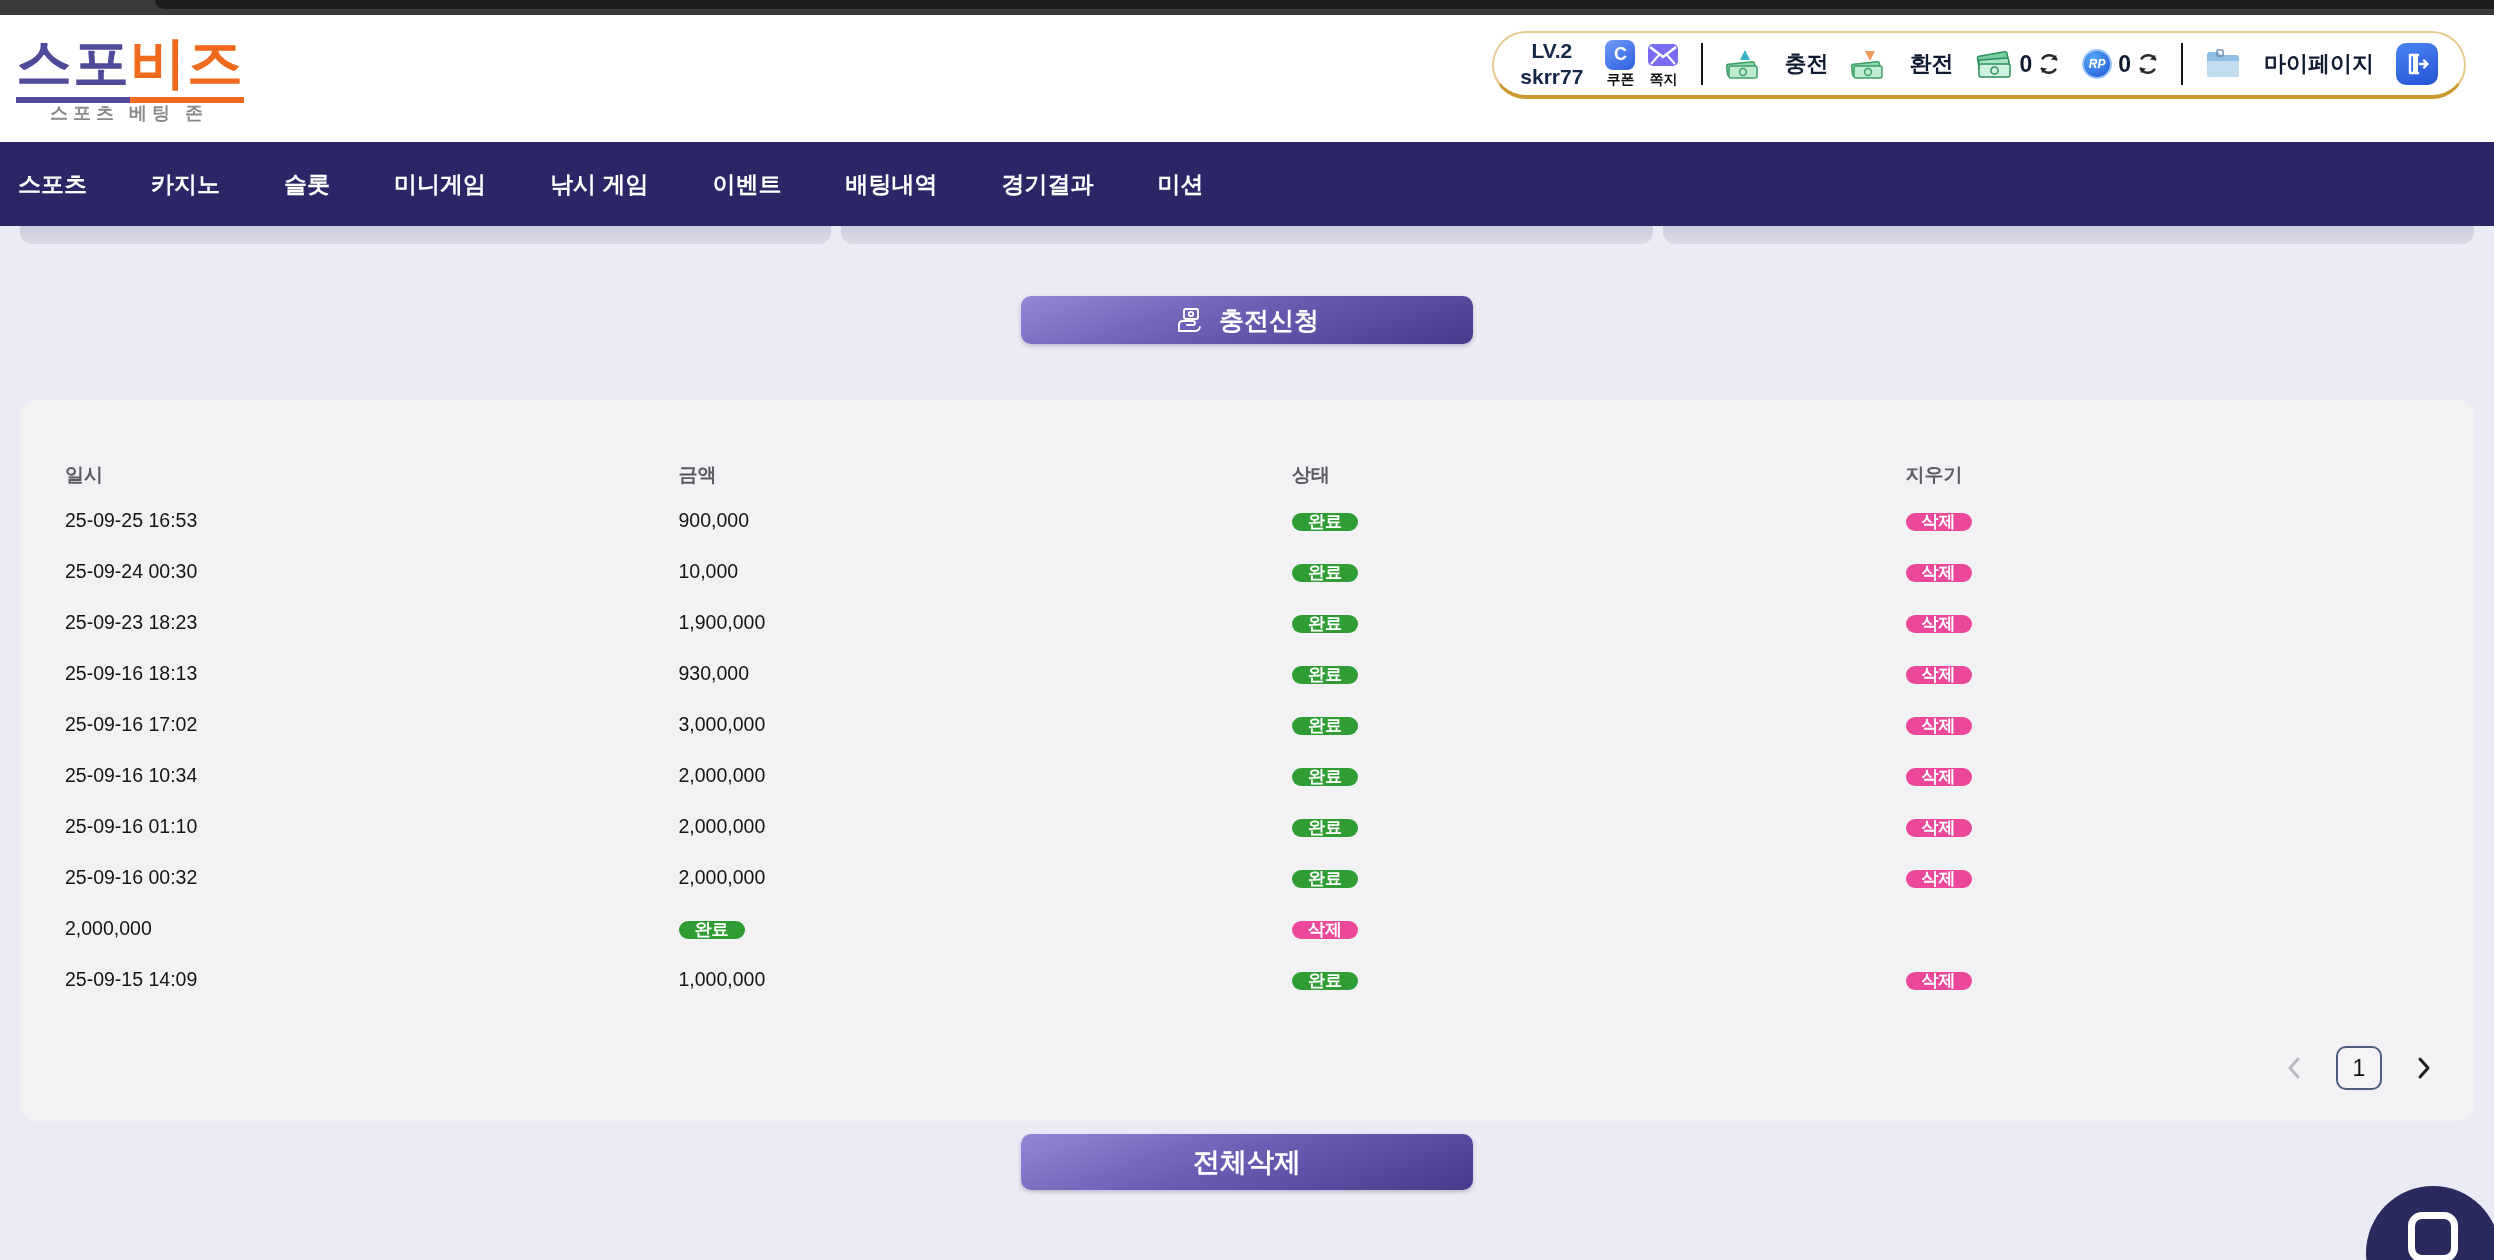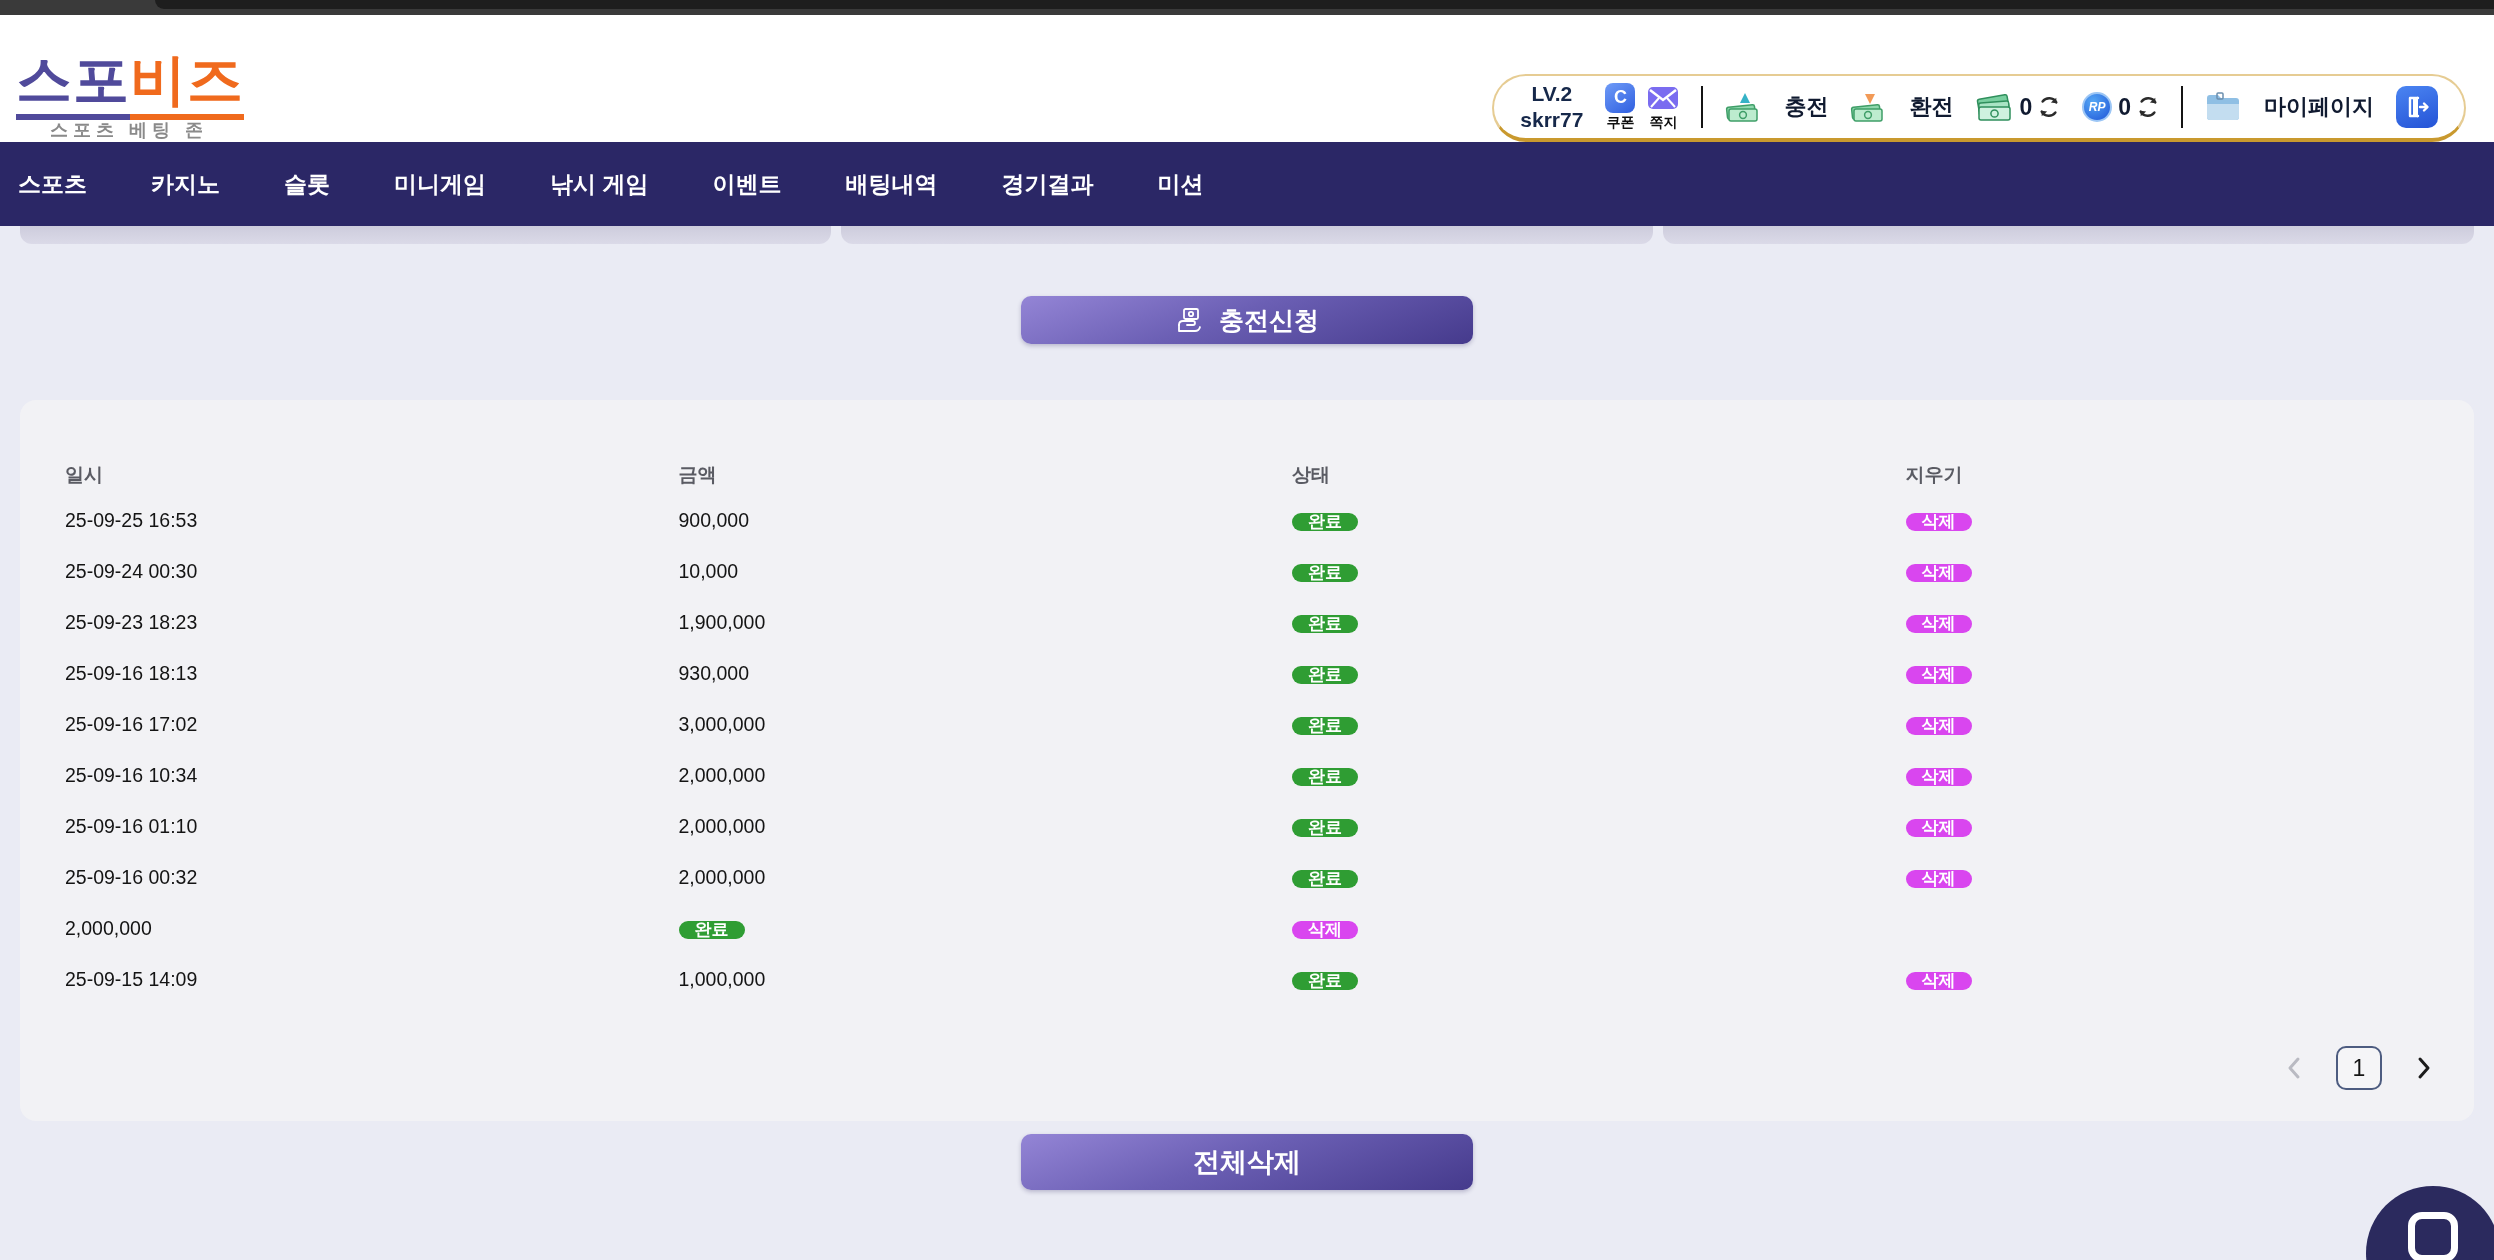--- a/index.html
+++ b/index.html
@@ -5,22 +5,22 @@
   * { margin:0; padding:0; box-sizing:border-box; }
   html,body { width:2494px; height:1260px; overflow:hidden; }
   body { font-family:"Liberation Sans", sans-serif; background:#eaebf4; position:relative; }
 
   
   .top-strip { position:relative; height:15px; background:#3a3a3a; }
   .top-strip .tab-shadow { position:absolute; top:0; left:155px; right:0; height:9px;
     background:#1e1e1e; border-bottom-left-radius:10px; }
 
   
-  .header { height:127px; background:#ffffff; display:flex; align-items:flex-end;
-    justify-content:space-between; padding:8px 28px 0 16px; position:relative; }
+  .header { height:127px; background:#ffffff; display:flex; align-items:flex-start;
+    justify-content:space-between; padding:16px 28px 0 16px; position:relative; }
   .logo { display:flex; flex-direction:column; margin-top:4px; }
   .logo-main { font-size:56px; font-weight:bold; letter-spacing:1px; line-height:1.0; }
   .logo-part1 { color:#504a9b; border-bottom:6px solid #504a9b; padding-bottom:3px; }
   .logo-part2 { color:#f06a1d; border-bottom:6px solid #f06a1d; padding-bottom:3px; }
   .logo-sub { font-size:18px; color:#8a8a8a; letter-spacing:5px; font-weight:bold;
     margin-top:10px; padding-left:34px; }
 
   .user-pill { display:flex; align-items:center; height:68px; background:#fff;
     border:2px solid #e6cc93; border-bottom:4px solid #c9992e; border-radius:40px;
     padding:0 26px; gap:22px; }
@@ -65,21 +65,21 @@
     padding:55px 0 30px; }
   .t-grid { display:grid; grid-template-columns:25% 25% 25% 25%; align-items:center; }
   .t-head { height:40px; }
   .t-head div { font-size:19px; font-weight:bold; color:#5a5b63; padding-left:45px; }
   .t-row { height:51px; }
   .t-row .cell { font-size:19.5px; color:#141414; padding-left:45px; }
   .badge { display:inline-flex; align-items:center; justify-content:center;
     min-width:66px; height:18px; padding:0 15px; border-radius:17px;
     color:#fff; font-size:17px; font-weight:bold; border:none; cursor:default; }
   .badge-done { background:#2f9d33; }
-  .badge-del { background:#d946ef; cursor:pointer;text-align:center; }
+  .badge-del { background:#ec4899; cursor:pointer;text-align:center; }
 
   .pagination { display:flex; align-items:center; justify-content:flex-end;
     gap:30px; margin:40px 38px 0 0; height:46px; }
   .page-box { width:46px; height:44px; border:2.5px solid #4d5c80; border-radius:10px;
     background:#f5f5f7; display:flex; align-items:center; justify-content:center;
     font-size:23px; color:#141414; cursor:pointer; }
   .chev { display:flex; align-items:center; cursor:pointer; }
 
   .chat-fab { position:absolute; right:-6px; bottom:-60px; width:134px; height:134px;
     border-radius:50%; background:#2b2a5e; }

